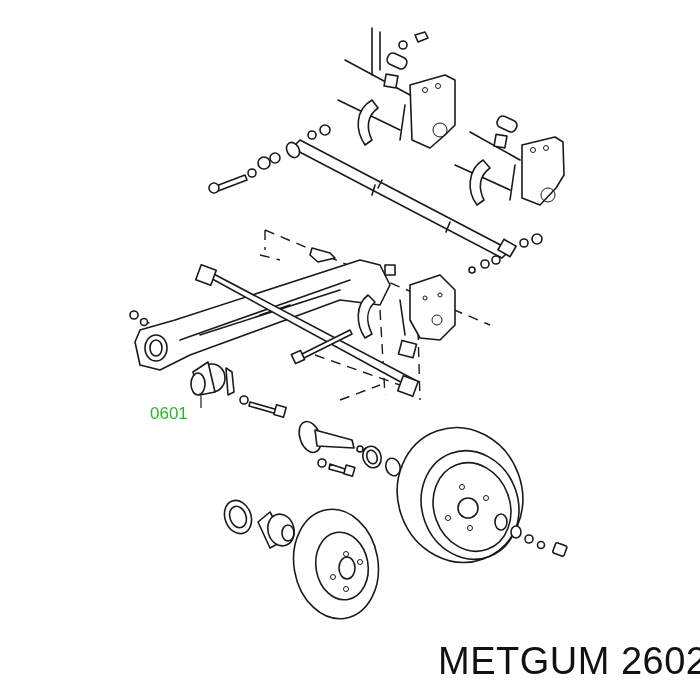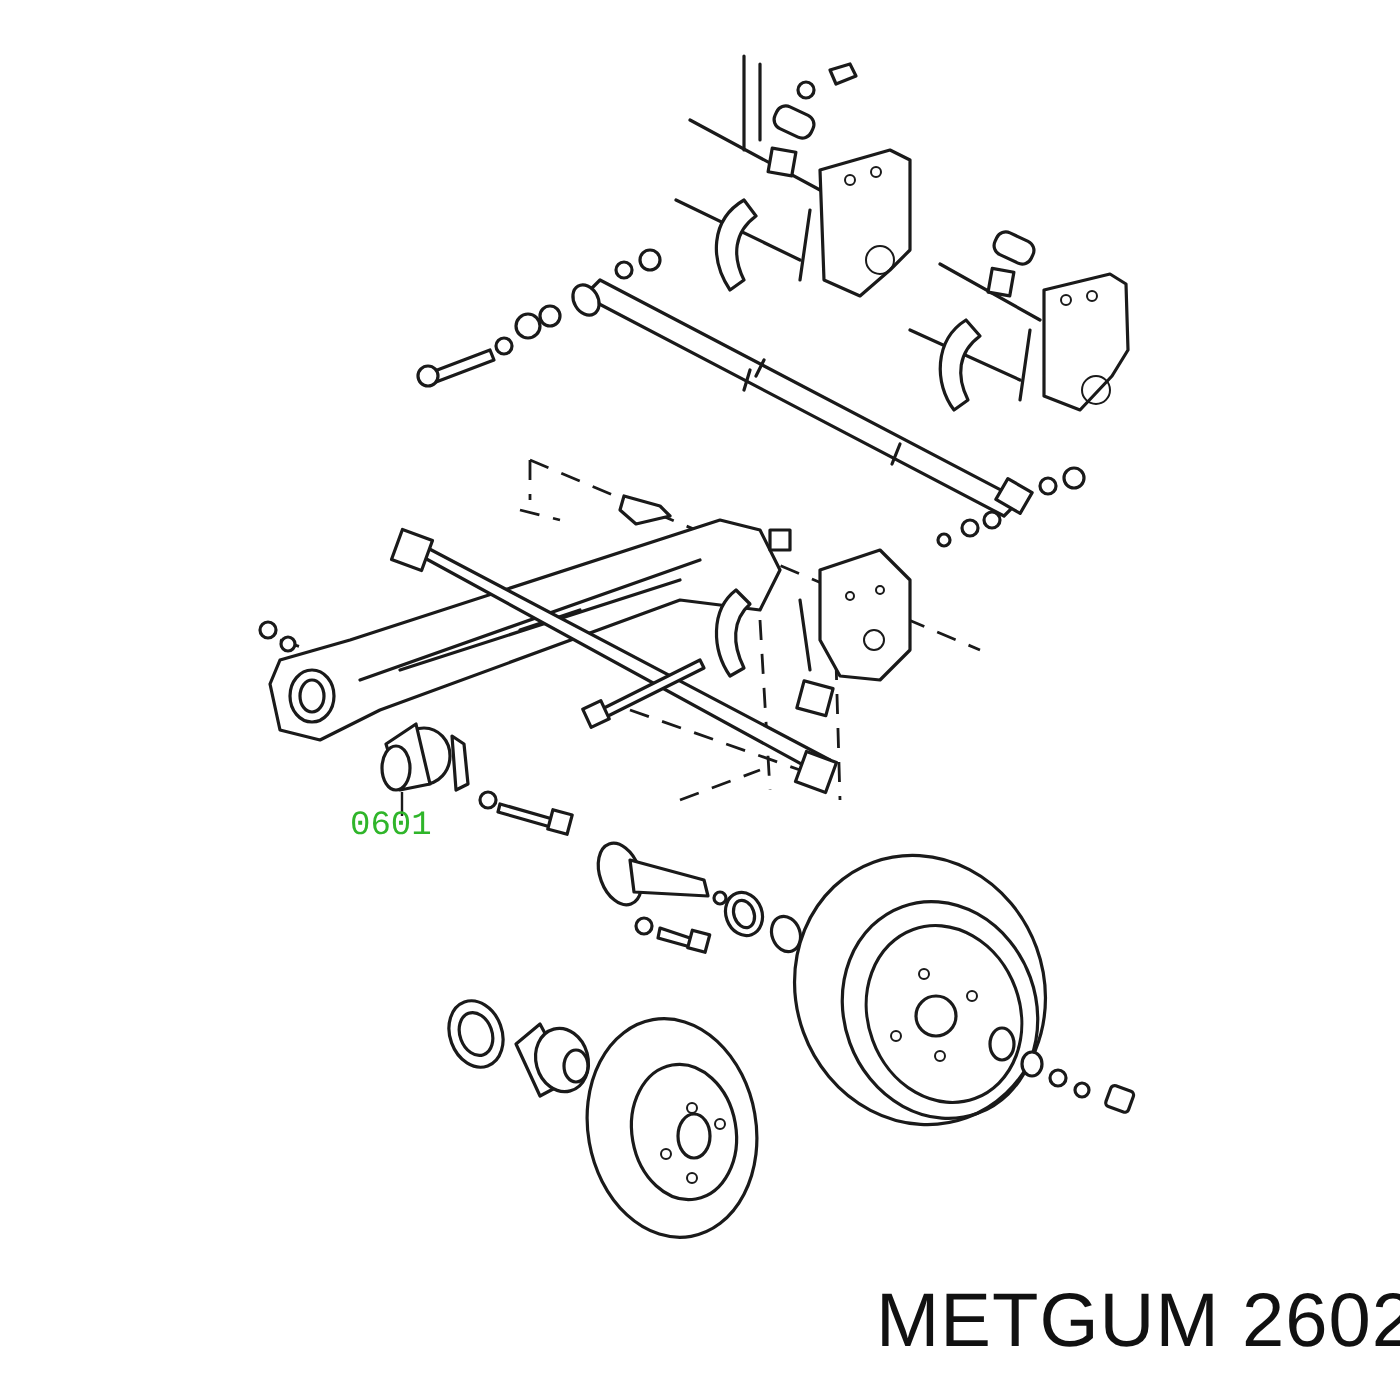--- a/index.html
+++ b/index.html
@@ -1,18 +1,18 @@
 <!DOCTYPE html>
 <html><head>
 <meta charset="utf-8">
 <style>
   html, body { margin: 0; padding: 0; background: #ffffff; }
   body { width: 700px; height: 700px; position: relative; overflow: hidden; font-family: "Liberation Sans", sans-serif; }
   #diagram { position: absolute; left: 0; top: 0; width: 700px; height: 700px; }
-  .callout-label { position: absolute; left: 175px; top: 404px; font-size: 17px; color: #2fb52a; letter-spacing: 0px; font-family: Liberation Mono, monospace; }
+  .callout-label { position: absolute; left: 150px; top: 404px; font-size: 17px; color: #2fb52a; letter-spacing: 0px; }
   .brand-caption { position: absolute; left: 438px; top: 640px; font-size: 38px; color: #111111; letter-spacing: 0.5px; white-space: nowrap; }
   svg .ln { fill: none; stroke: #1a1a1a; stroke-width: 1.6; stroke-linecap: round; stroke-linejoin: round; }
   svg .lf { fill: #ffffff; stroke: #1a1a1a; stroke-width: 1.6; stroke-linejoin: round; }
   svg .dash { fill: none; stroke: #1a1a1a; stroke-width: 1.4; stroke-dasharray: 10 7; }
   svg .thin { fill: none; stroke: #1a1a1a; stroke-width: 1; }
 </style>
 </head>
 <body>
 
 <svg id="diagram" viewBox="0 0 700 700" xmlns="http://www.w3.org/2000/svg">

